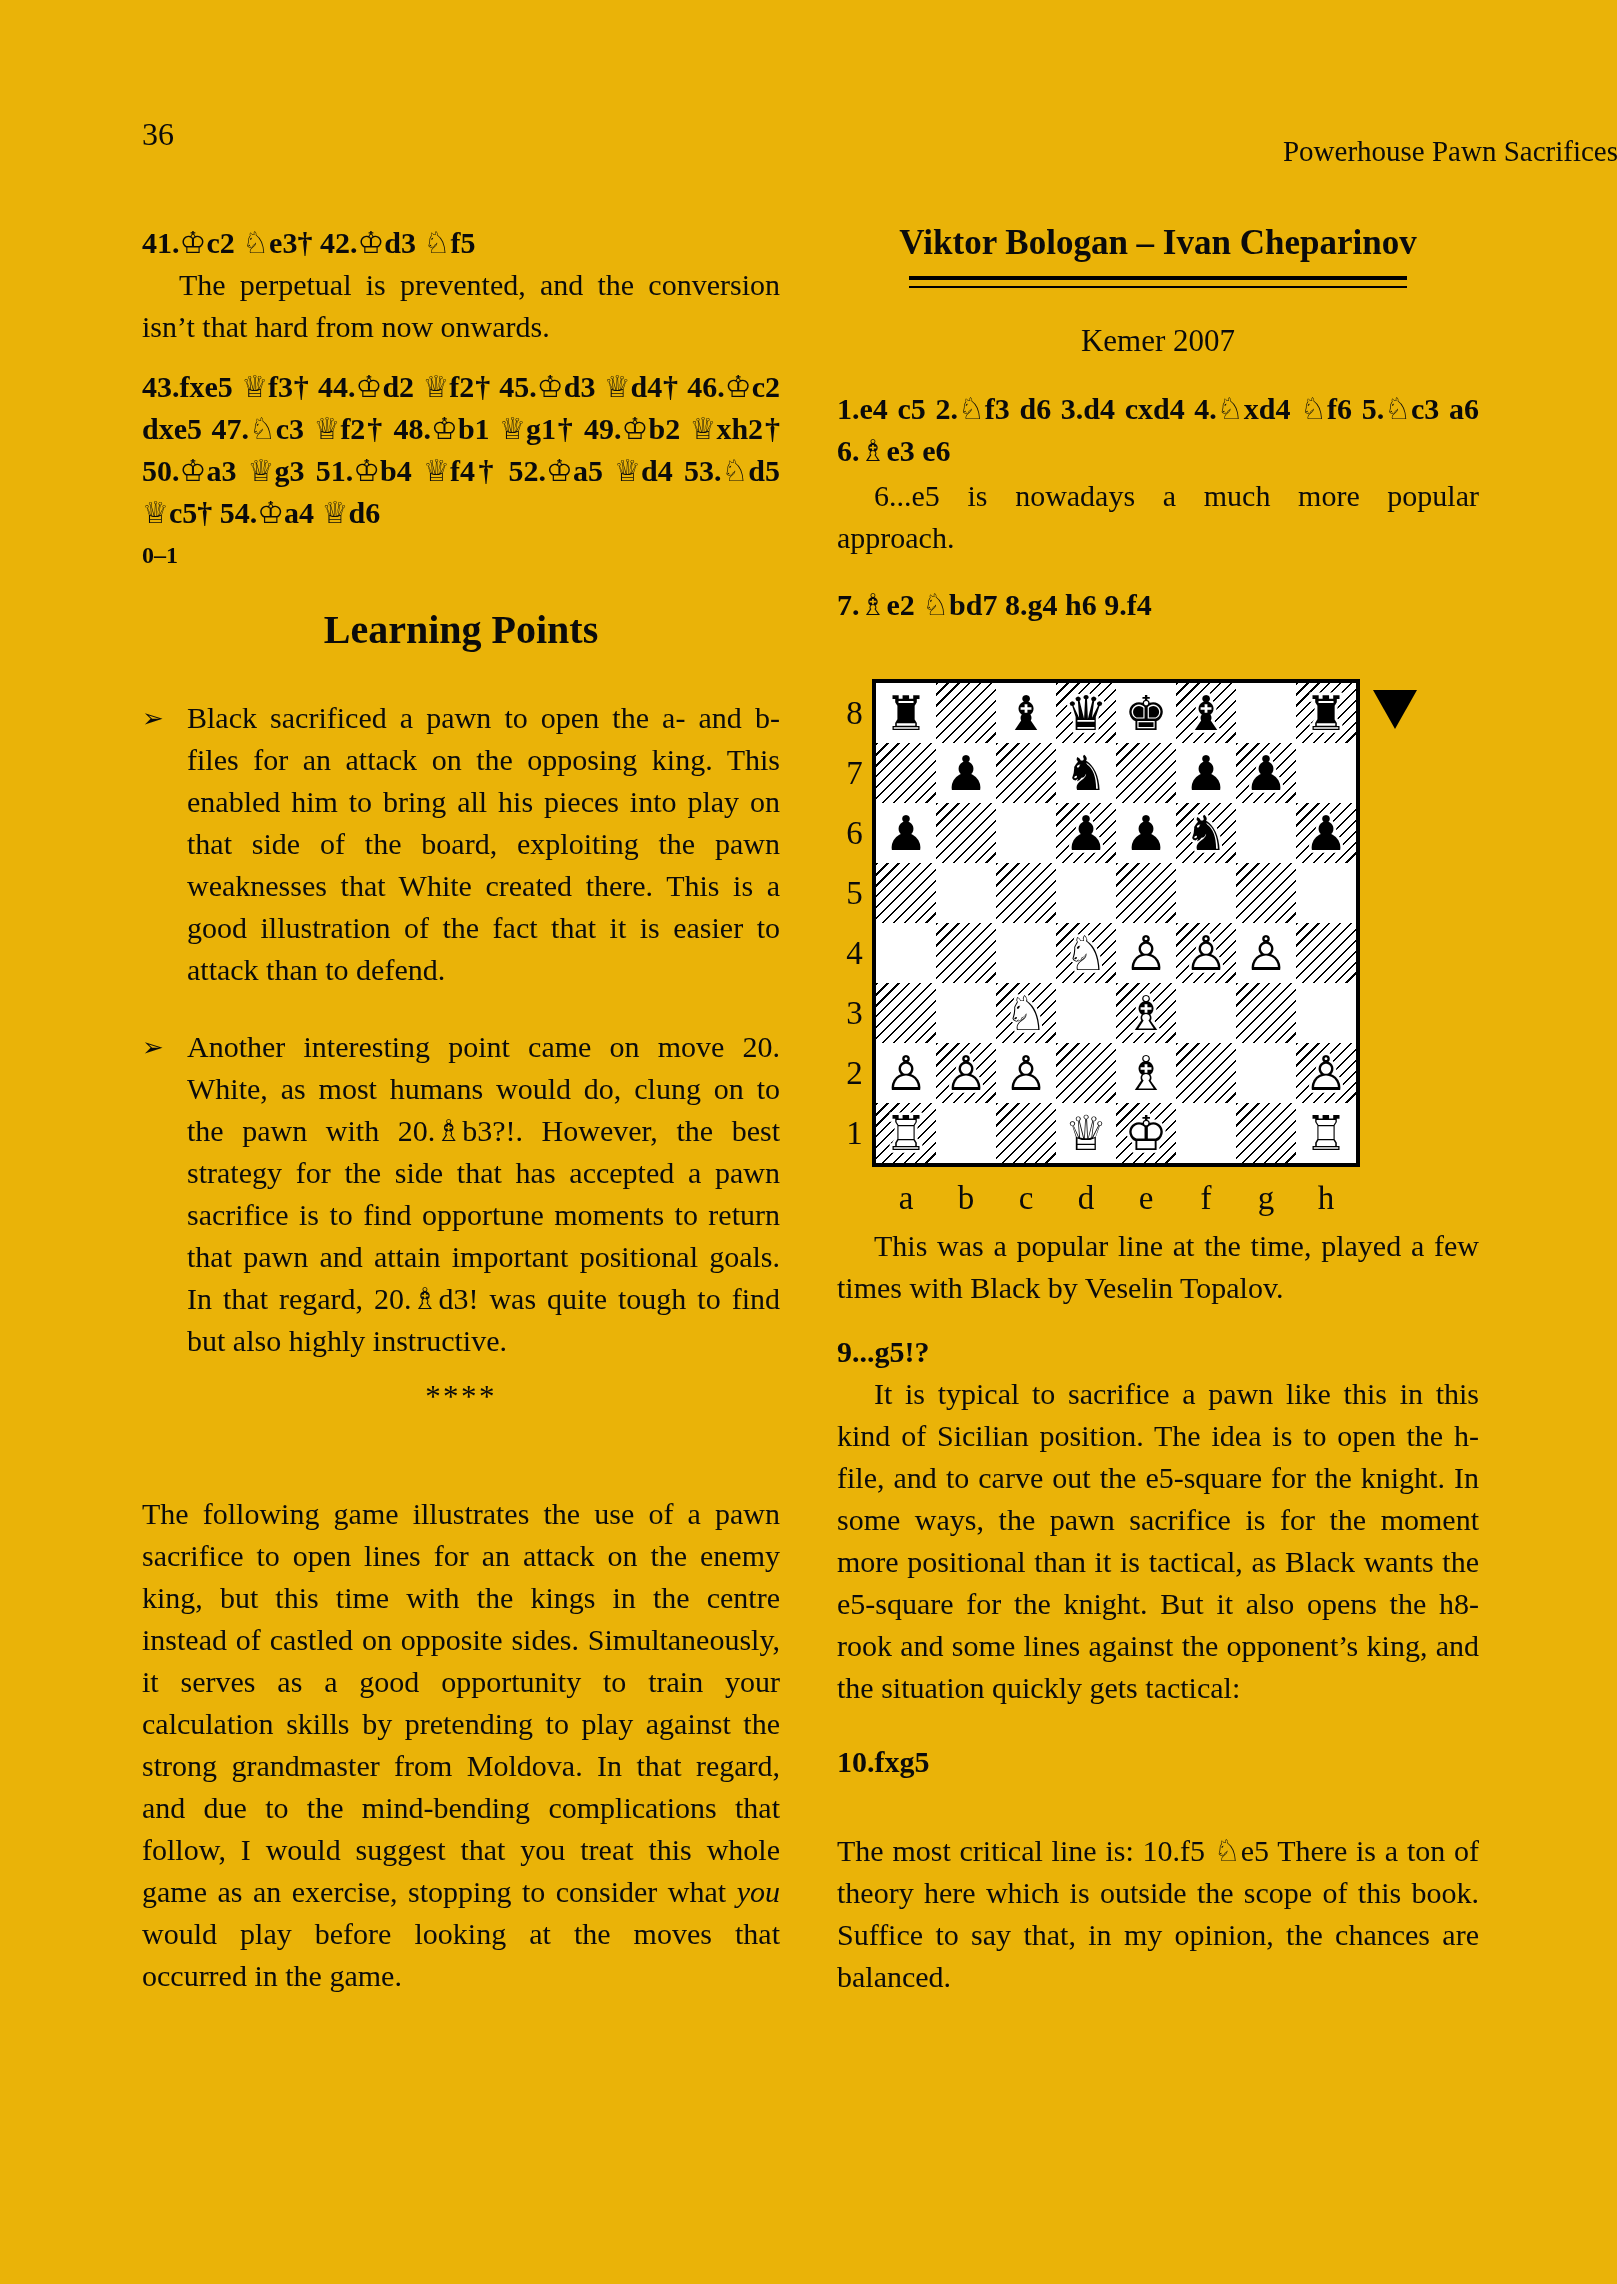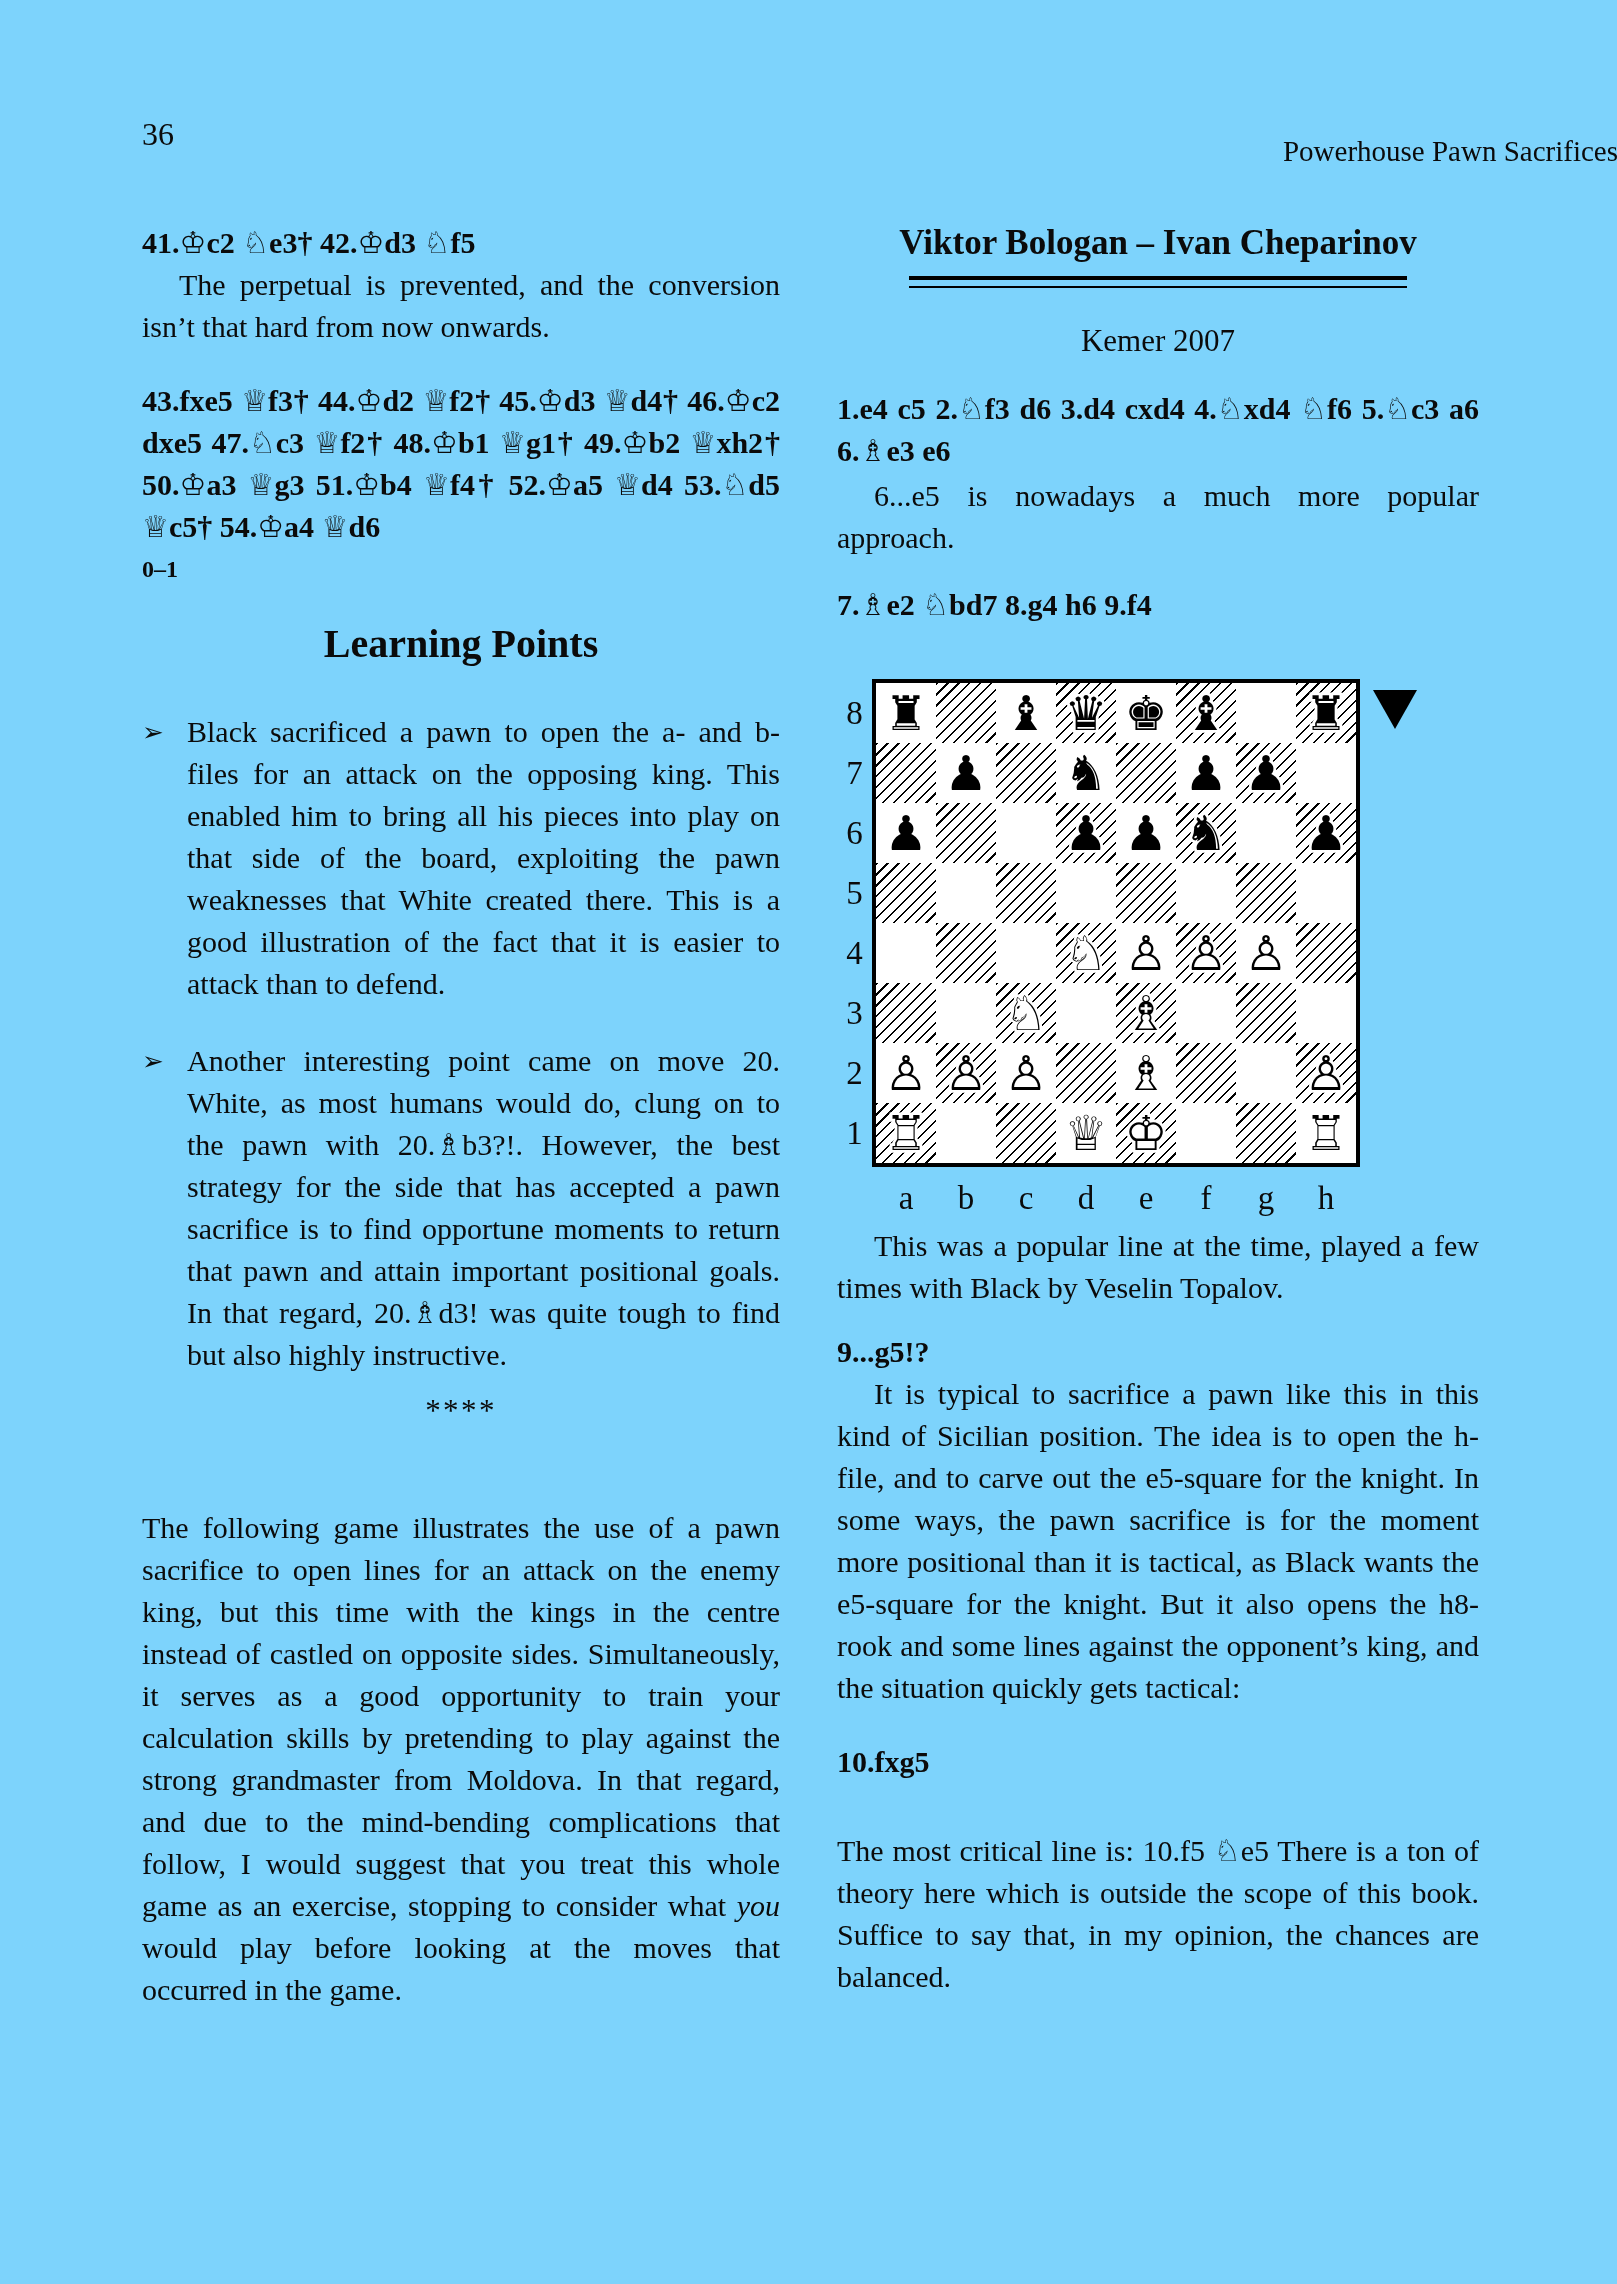--- a/index.html
+++ b/index.html
@@ -1,18 +1,18 @@
 <!DOCTYPE html>
 <html style="font-size:13px"><head>
 <meta charset="utf-8">
 <style>
   html,body { margin:0; padding:0; background:#e8e8e8; }
   .page {
     position:relative; width:1618px; height:2284px;
-    background:#7dd3fc; color:#0b0b0b; overflow:hidden;
+    background:#eab308; color:#0b0b0b; overflow:hidden;
     font-family:"Liberation Serif","DejaVu Sans",serif;
   }
   .page-num { position:absolute; left:142px; top:113px; font-size:32px; line-height:42px; }
   .running-title { position:absolute; left:0; width:100%; top:130px; text-align:right; font-size:29px; line-height:42px; }
 
   .col { position:absolute; top:203px; }
   .col-left  { left:142px; width:638px; }
   .col-right { left:837px; width:642px; }
 
   .body-text { font-size:30px; line-height:42px; text-align:justify; margin:0; }
@@ -51,21 +51,21 @@
                  text-shadow:0 0 1.6px #fff,0 0 1.6px #fff; z-index:1; }
   .piece.over  { color:#000; z-index:2; }
   .to-move-triangle { width:0; height:0; margin-left:13px; margin-top:11.3px;
                       border-left:22px solid transparent; border-right:22px solid transparent;
                       border-top:39px solid #000; }
   .file-row { margin-left:35px; padding-left:4px; width:492px; display:flex; margin-top:9.7px; }
   .file-row span { width:60px; text-align:center; font-size:33px; line-height:42px; }
 
   .mt-p1     { margin-top:0; }
   .mt-lh1    { margin-top:19.3px; }
-  .mt-lmoves { margin-top:32px; }
+  .mt-lmoves { margin-top:18px; }
   .mt-b1     { margin-top:45px; }
   .mt-b2     { margin-top:35px; }
   .mt-close  { margin-top:75px; }
   .mt-omoves { margin-top:26px; }
   .mt-note1  { margin-top:3.2px; }
   .mt-moves2 { margin-top:25px; }
   .mt-note2  { margin-top:6px; }
   .mt-m9     { margin-top:22.6px; }
   .mt-m10    { margin-top:32px; }
   .mt-crit   { margin-top:47px; }

